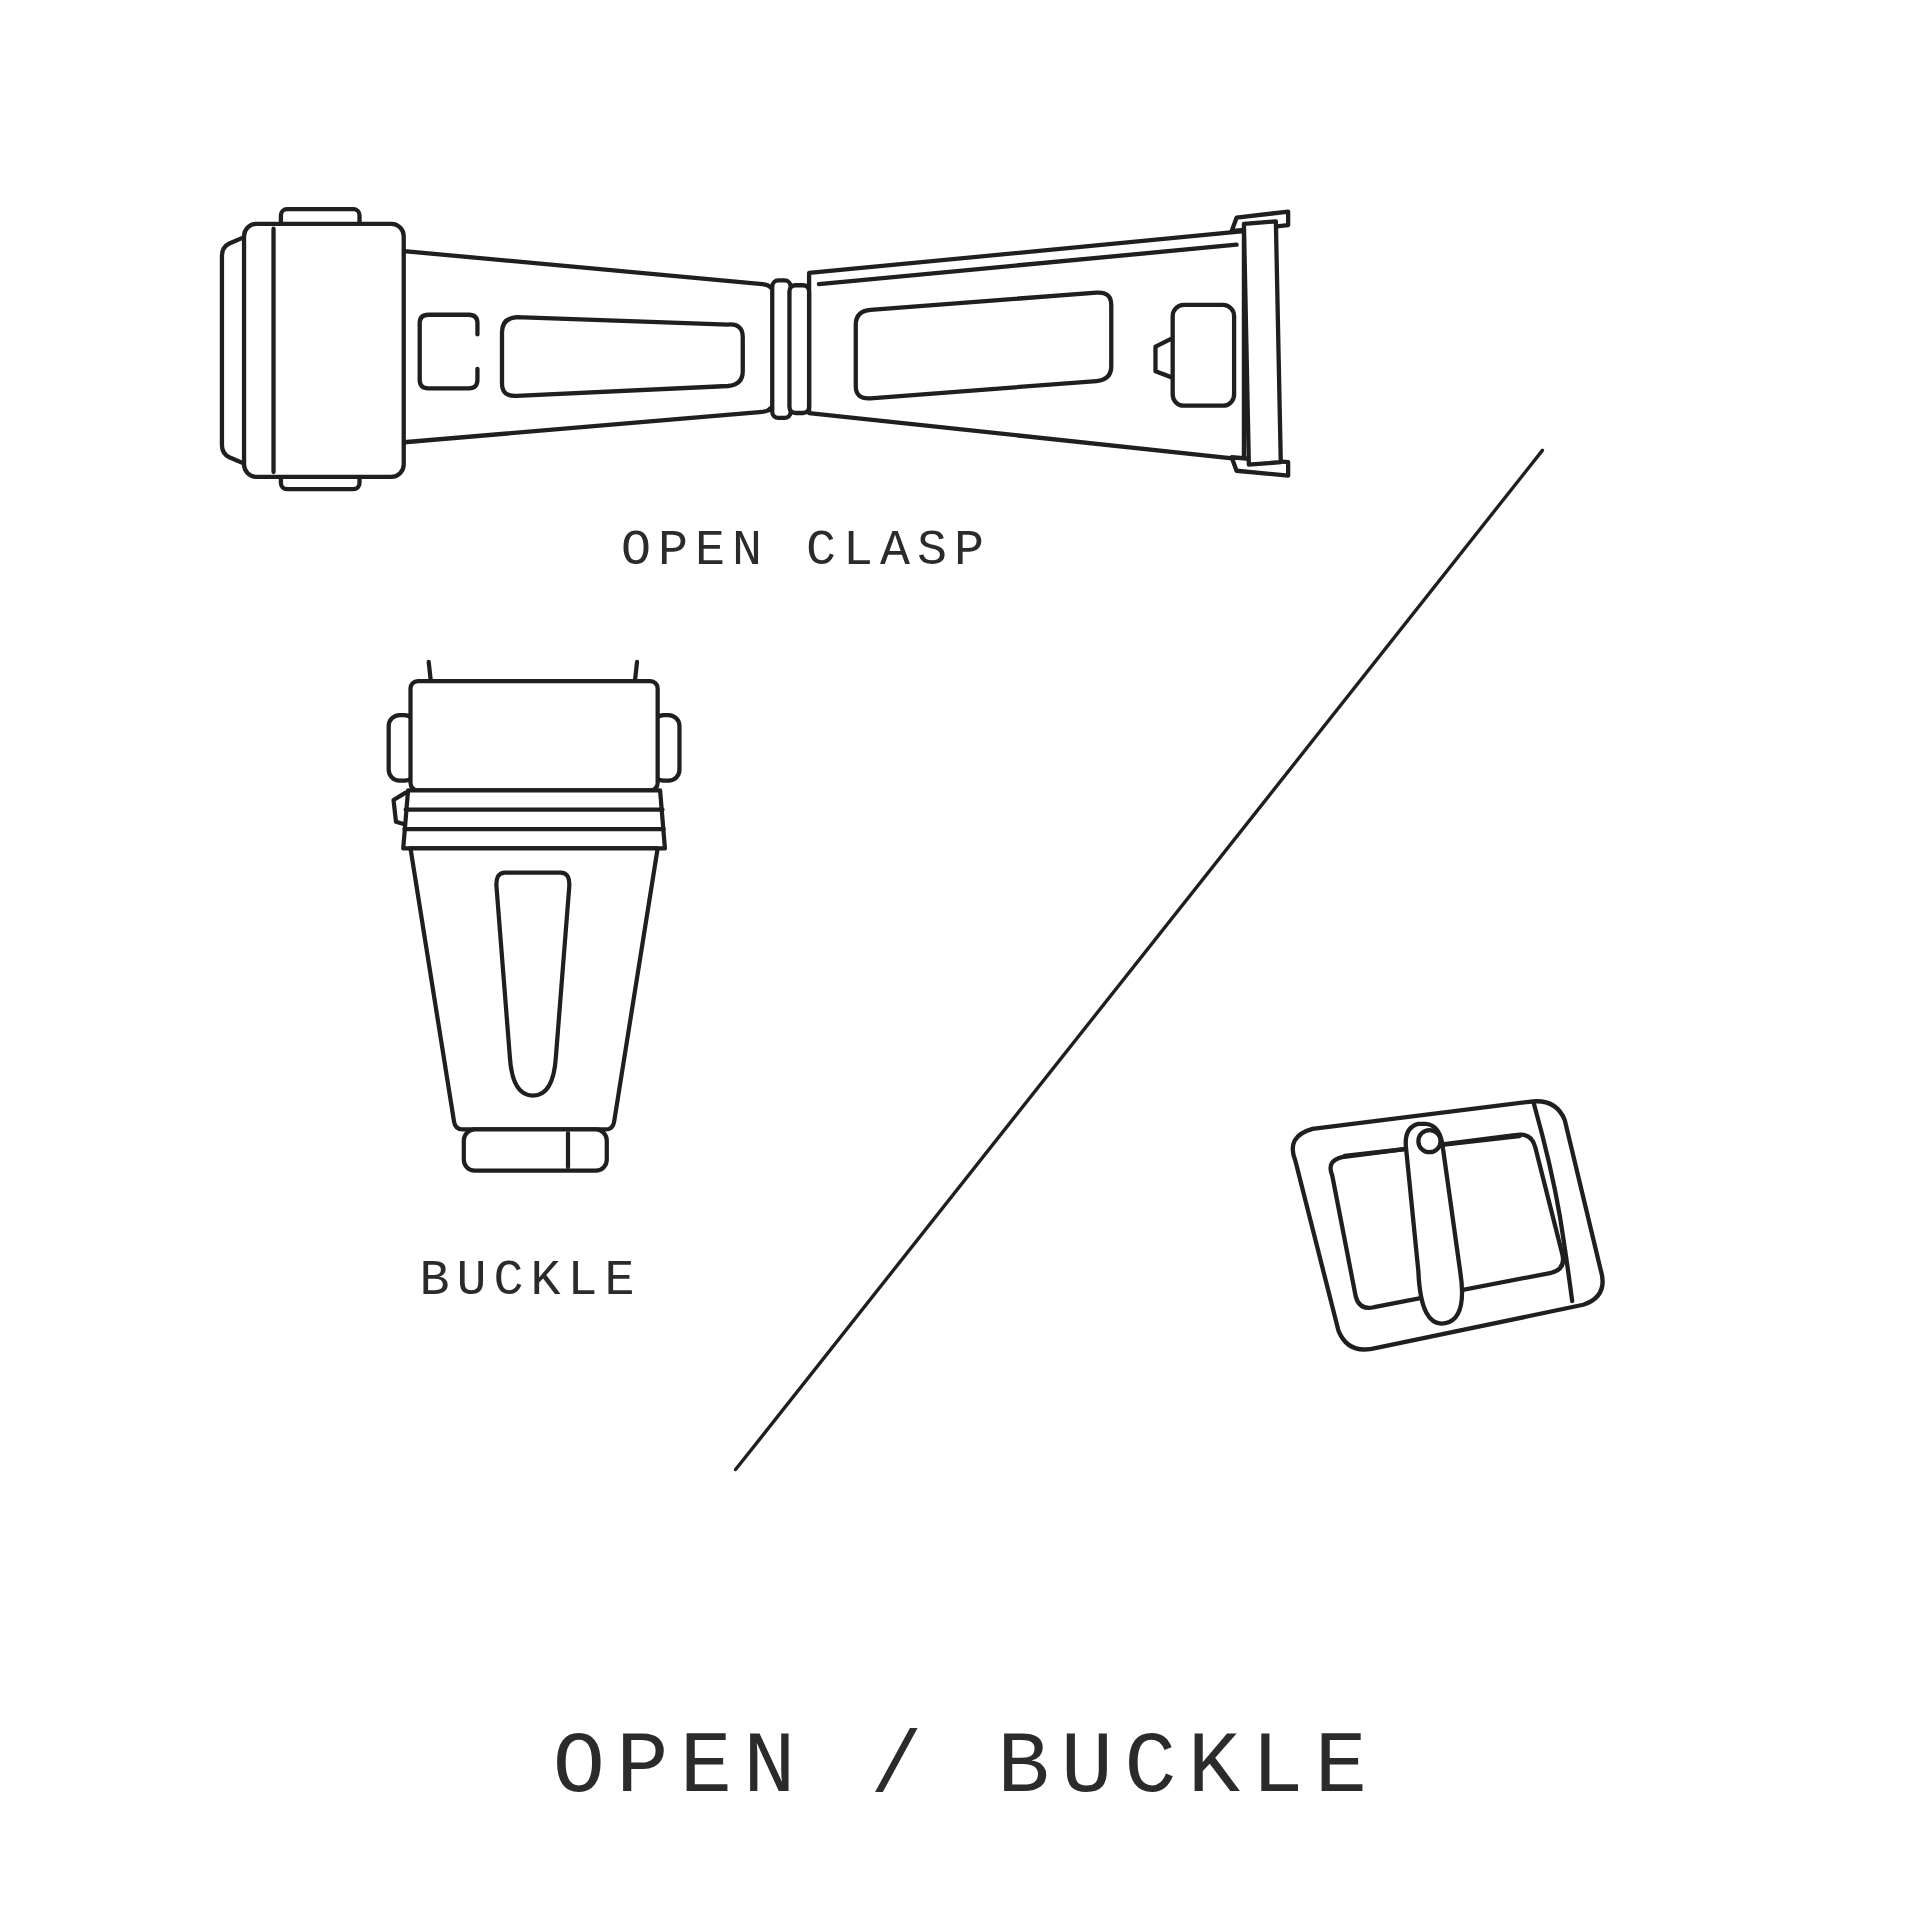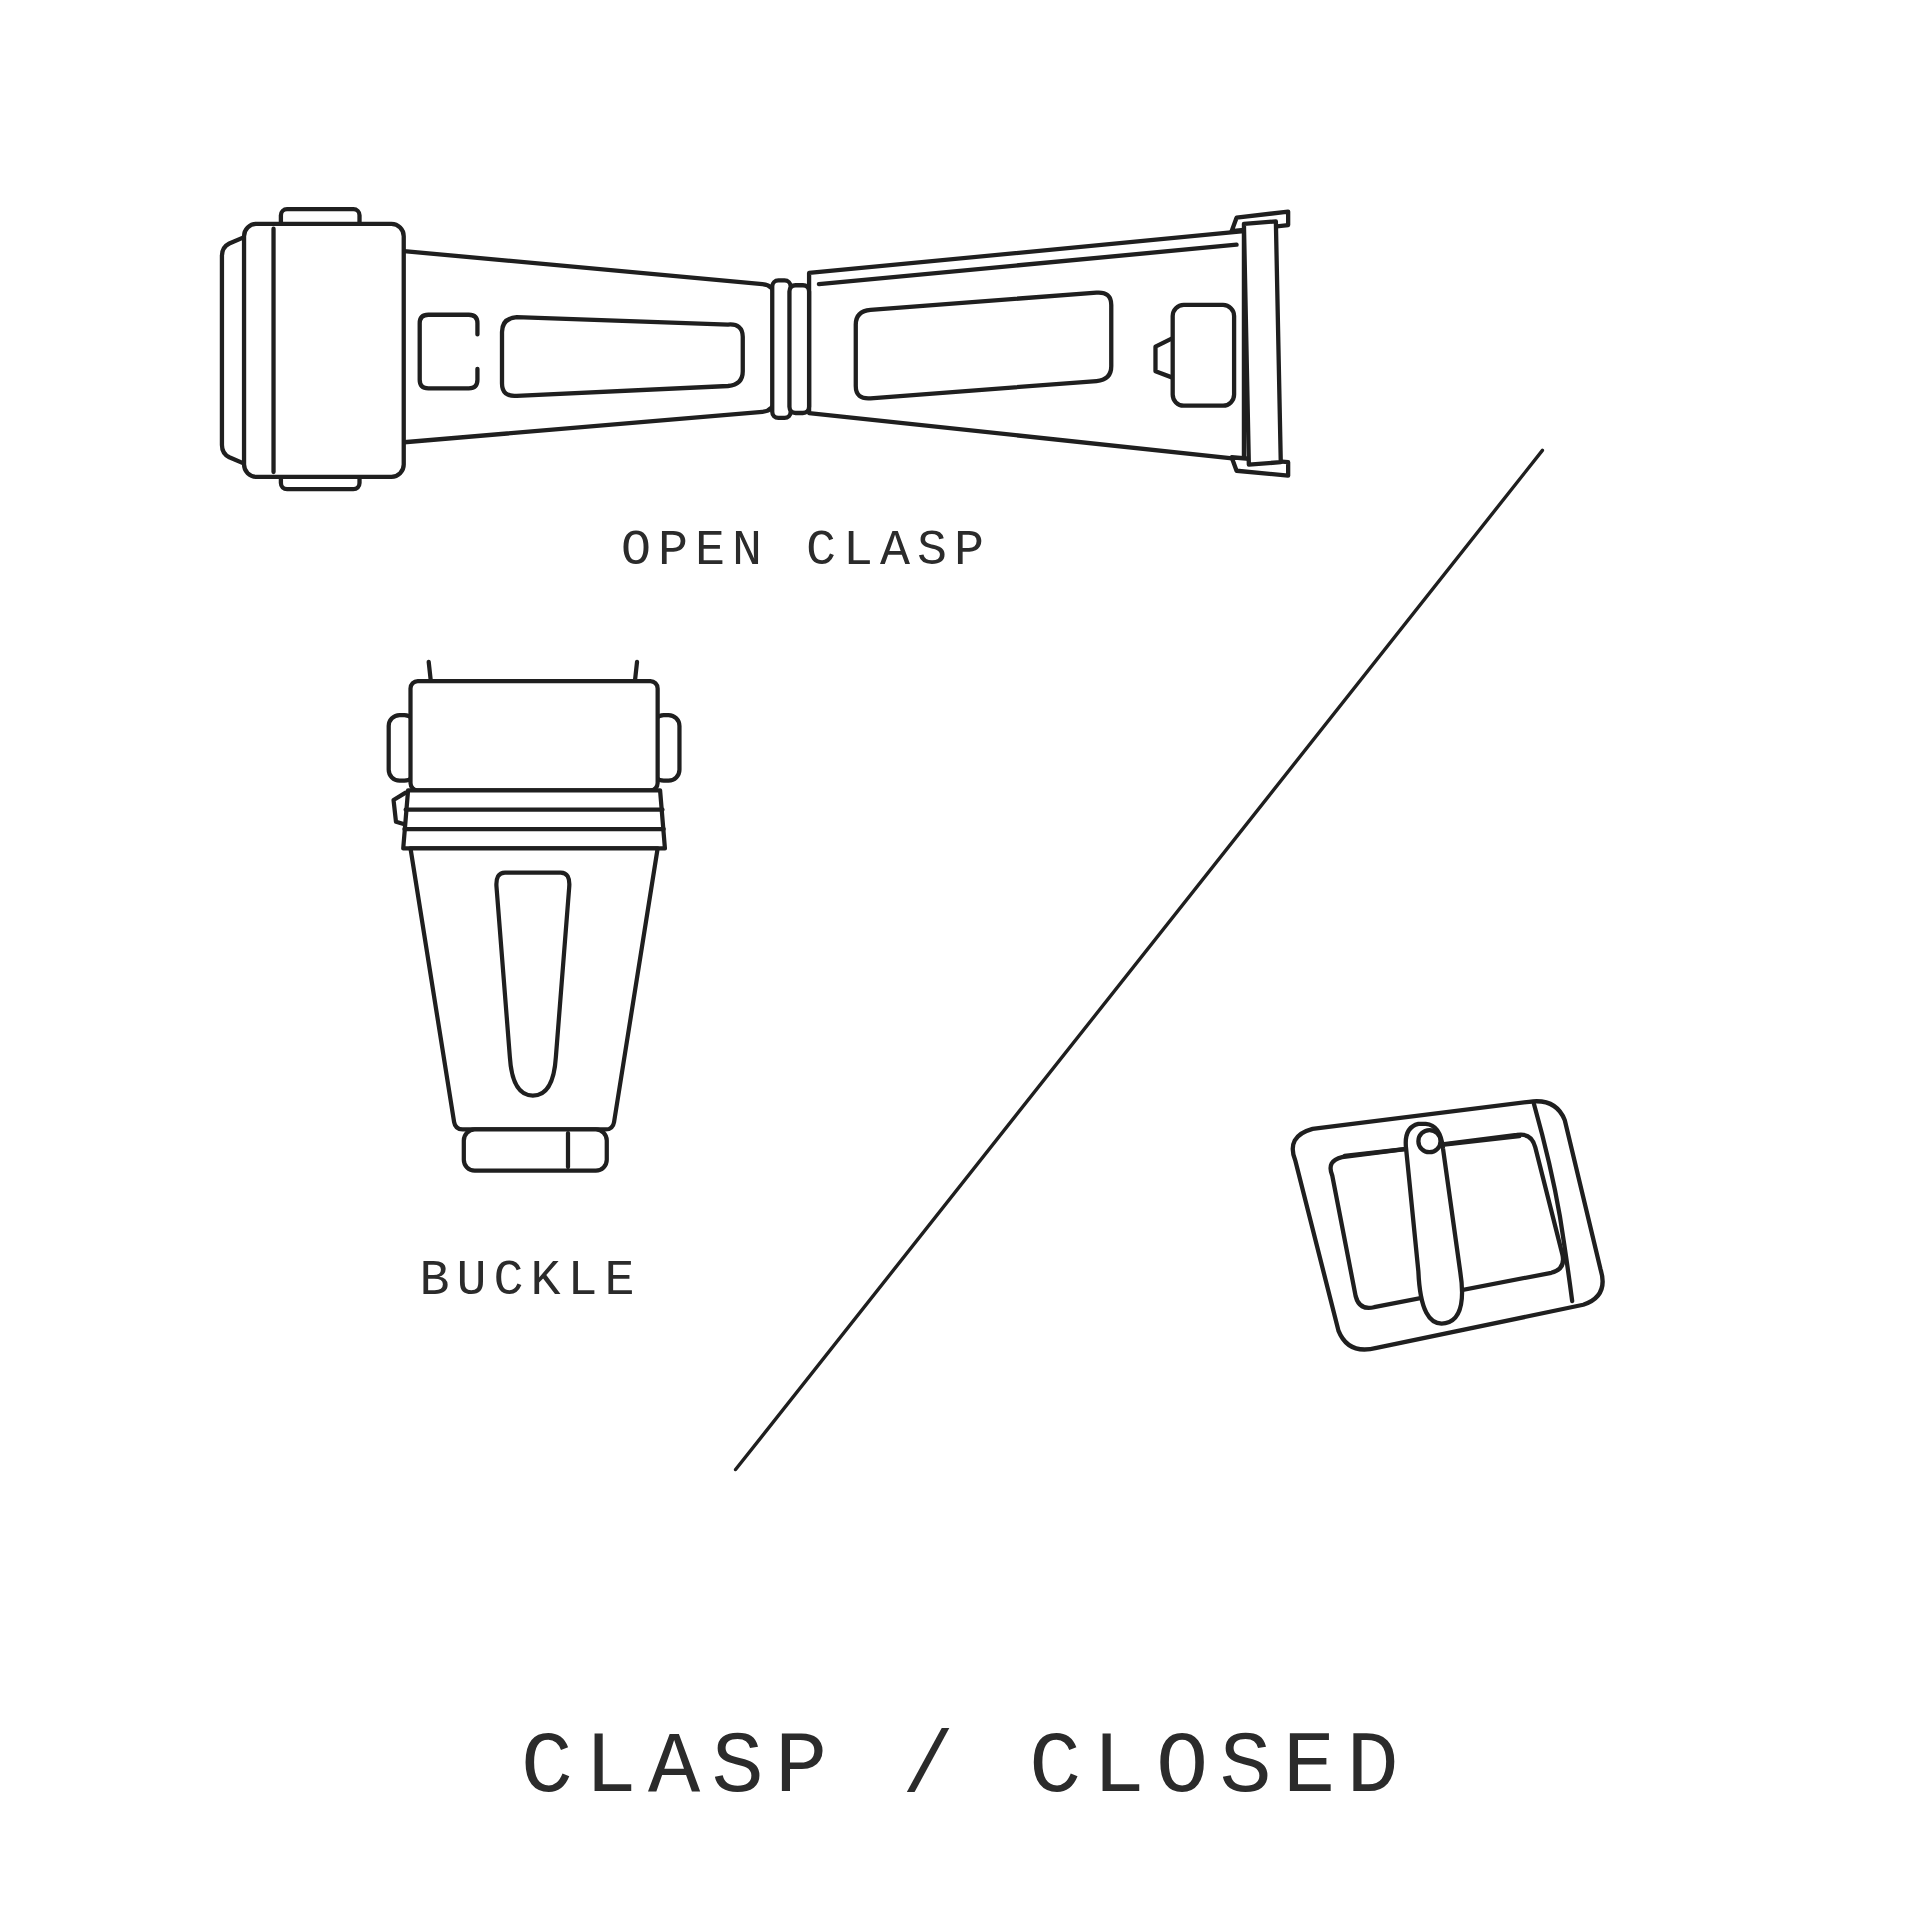--- a/index.html
+++ b/index.html
@@ -131,16 +131,16 @@
         <path d="M252,14 Q266,64 273,105 Q279,143 283,174" fill="none"></path>
 
         <line x1="98" y1="56" x2="240" y2="40"></line>
 
         <path d="M158,30 Q146,33 148,50 L158,150 Q160,196 180,192 Q198,188 192,150 L178,50 Q176,31 164,30 Z"></path>
         <circle cx="167" cy="44" r="9" fill="none"></circle>
       </g>
     </svg>
   </div>
 
-  <div class="caption title-caption">CLASP / CLOSED</div>
+  <div class="caption title-caption">OPEN / BUCKLE</div>
 
 </div>
 
 
 </body></html>

